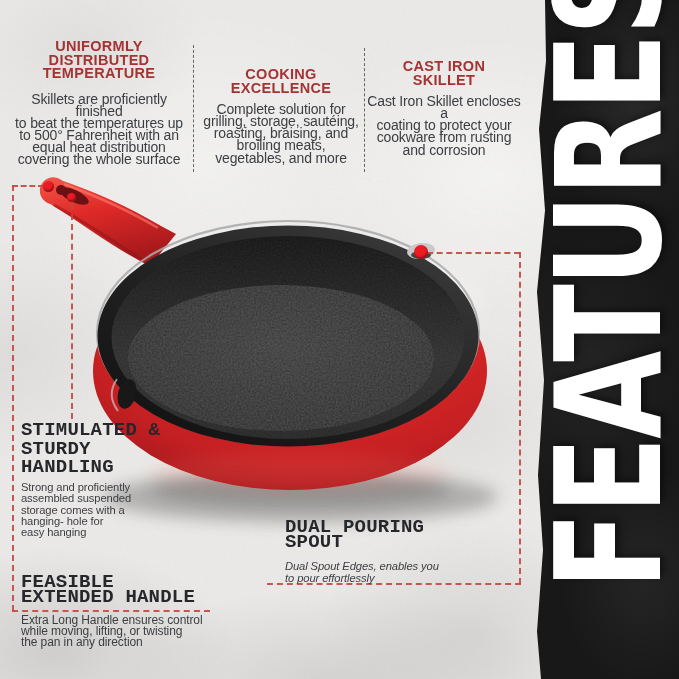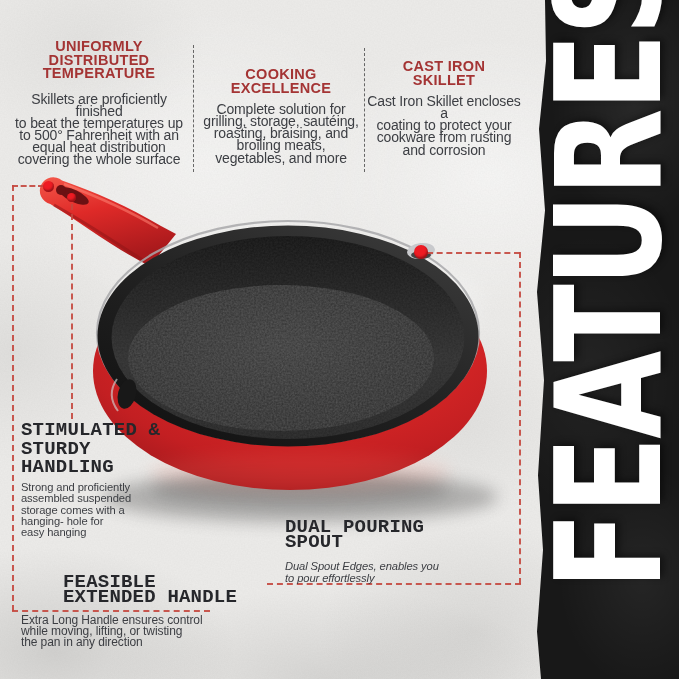--- a/index.html
+++ b/index.html
@@ -61,21 +61,21 @@
   .c1{left:6px;top:40px;width:186px;}
   .c1 .b{margin-top:12px;}
   .c2{left:198px;top:68px;width:166px;}
   .c2 .b{margin-top:8px;}
   .c3{left:362px;top:60px;width:164px;}
   .c3 .b{margin-top:8px;}
   .c4{left:21px;top:421px;width:200px;}
   .c4 .t{line-height:18.6px;}
   .c4 .b{margin-top:5px;}
   .c5{left:21px;top:575px;width:230px;}
-  .c5 .t{line-height:14.6px;margin-left:42px;}
+  .c5 .t{line-height:14.6px;}
   .c5 .b{margin-top:11px;font-size:12px;line-height:10.9px;}
   .c6{left:267px;top:520px;width:230px;margin-left:18px;}
   .c6 .t{line-height:15px;}
   .c6 .b{margin-top:11px;line-height:11.8px;font-style:italic;}
   
   .vdash{position:absolute;width:0;border-left:1.5px dashed var(--divider-dark);opacity:.75;}
   .d1{left:193px;top:45px;height:127px;}
   .d2{left:364px;top:48px;height:124px;}
   .conn{position:absolute;opacity:.9;}
   .conn.h{height:0;border-top:2px dashed var(--connector-red);}

